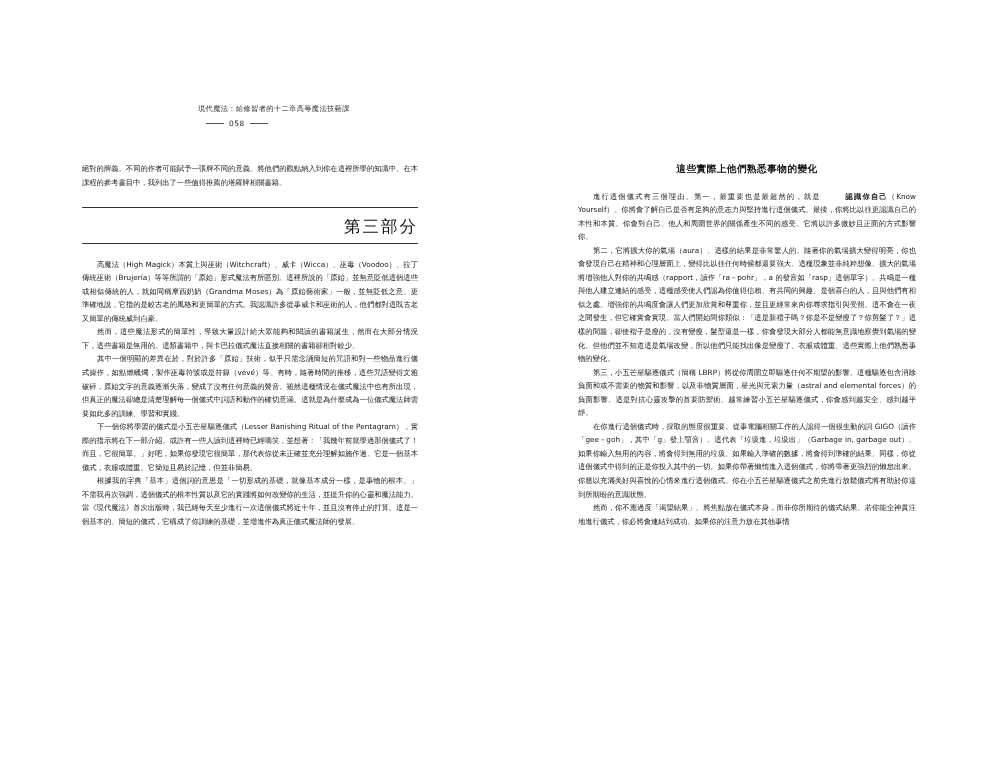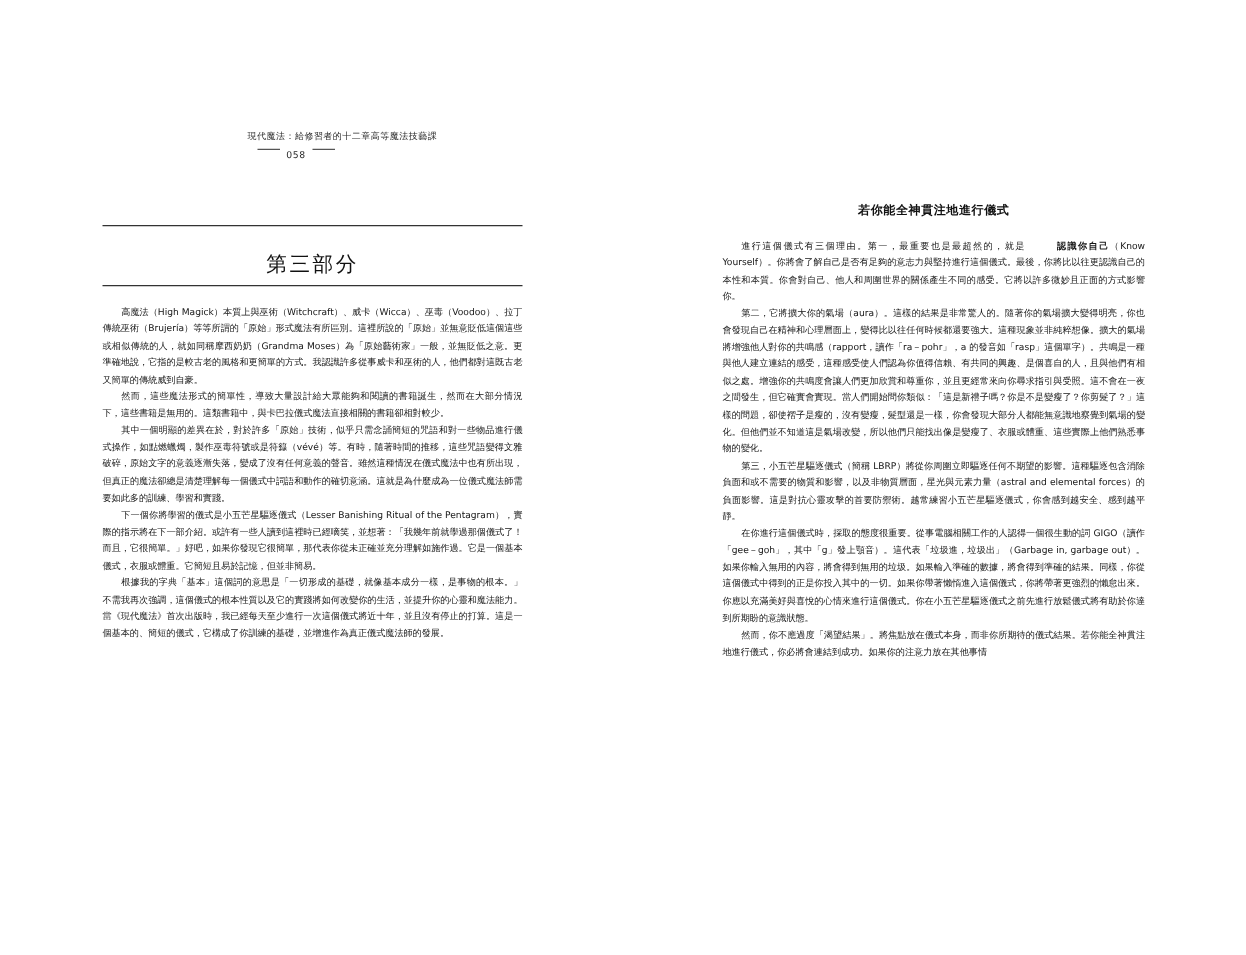--- a/index.html
+++ b/index.html
@@ -49,21 +49,21 @@
     left: 198px;
   }
   .folio {
     position: absolute;
     top: 119px;
     font-size: 7.4px;
     color: #2a2a2a;
     letter-spacing: 0.5px;
     white-space: nowrap;
     display: flex;
-    align-items: flex-start;
+    align-items: center;
     gap: 5px;
   }
   .folio .rule {
     display: inline-block;
     width: 18px;
     height: 1px;
     background: #555;
   }
   .folio-left {
     left: 206px;
@@ -92,23 +92,23 @@
     text-indent: 0;
   }
   .part-rule {
     border: 0;
     border-top: 1px solid #333;
     margin: 18px 0 0 0;
     width: 100%;
   }
   .part-title {
     font-size: 16.5px;
-    text-align: center;
+    text-align: right;
     letter-spacing: 2px;
-    margin: 24px 0 9px 0;
+    margin: 12px 0 9px 0;
     font-weight: 400;
     color: #111;
   }
   .part-rule-bottom {
     border: 0;
     border-top: 1px solid #333;
     margin: 0 0 14px 0;
     width: 100%;
   }
   .section-title {
@@ -132,38 +132,39 @@
   <div class="page page-left">
     <div class="runhead runhead-left">現代魔法：給修習者的十二章高等魔法技藝課</div>
     <div class="folio folio-left">
       <span class="rule"></span>
       <span>058</span>
       <span class="rule"></span>
     </div>
   </div>
 
   <div class="col col-left">
+    <p class="noindent">絕對的牌義。不同的作者可能賦予一張牌不同的意義。將他們的觀點納入到你在這裡所學的知識中。在本課程的參考書目中，我列出了一些值得推薦的塔羅牌相關書籍。</p>
 
     <hr class="part-rule">
     <h1 class="part-title">第三部分</h1>
     <hr class="part-rule-bottom">
 
     <p>高魔法（High Magick）本質上與巫術（Witchcraft）、威卡（Wicca）、巫毒（Voodoo）、拉丁傳統巫術（Brujería）等等所謂的「原始」形式魔法有所區別。這裡所說的「原始」並無意貶低這個這些或相似傳統的人，就如同稱摩西奶奶（Grandma Moses）為「原始藝術家」一般，並無貶低之意。更準確地說，它指的是較古老的風格和更簡單的方式。我認識許多從事威卡和巫術的人，他們都對這既古老又簡單的傳統威到自豪。</p>
     <p>然而，這些魔法形式的簡單性，導致大量設計給大眾能夠和閱讀的書籍誕生，然而在大部分情況下，這些書籍是無用的。這類書籍中，與卡巴拉儀式魔法直接相關的書籍卻相對較少。</p>
     <p>其中一個明顯的差異在於，對於許多「原始」技術，似乎只需念誦簡短的咒語和對一些物品進行儀式操作，如點燃蠟燭，製作巫毒符號或是符籙（vévé）等。有時，隨著時間的推移，這些咒語變得文雅破碎，原始文字的意義逐漸失落，變成了沒有任何意義的聲音。雖然這種情況在儀式魔法中也有所出現，但真正的魔法卻總是清楚理解每一個儀式中詞語和動作的確切意涵。這就是為什麼成為一位儀式魔法師需要如此多的訓練、學習和實踐。</p>
     <p>下一個你將學習的儀式是小五芒星驅逐儀式（Lesser Banishing Ritual of the Pentagram），實際的指示將在下一部介紹。或許有一些人讀到這裡時已經嘀笑，並想著：「我幾年前就學過那個儀式了！而且，它很簡單。」好吧，如果你發現它很簡單，那代表你從未正確並充分理解如施作過。它是一個基本儀式，衣服或體重。它簡短且易於記憶，但並非簡易。</p>
     <p>根據我的字典「基本」這個詞的意思是「一切形成的基礎，就像基本成分一樣，是事物的根本。」不需我再次強調，這個儀式的根本性質以及它的實踐將如何改變你的生活，並提升你的心靈和魔法能力。當《現代魔法》首次出版時，我已經每天至少進行一次這個儀式將近十年，並且沒有停止的打算。這是一個基本的、簡短的儀式，它構成了你訓練的基礎，並增進作為真正儀式魔法師的發展。</p>
   </div>
 
   <div class="page page-right">
     
   </div>
 
   <div class="col col-right">
-    <h2 class="section-title">若你能全神貫注地進行儀式</h2>
+    <h2 class="section-title">這些實際上他們熟悉事物的變化</h2>
     <div id="right-body">
         <p><span>進行這個儀式有三個理由。第一，最重要也是最超然的，就是</span><span class="em-bold">認識你自己</span><span>（Know Yourself）。你將會了解自己是否有足夠的意志力與堅持進行這個儀式。最後，你將比以往更認識自己的本性和本質。你會對自己、他人和周圍世界的關係產生不同的感受。它將以許多微妙且正面的方式影響你。</span></p>
         <p><span>第二，它將擴大你的氣場（aura）。這樣的結果是非常驚人的。隨著你的氣場擴大變得明亮，你也會發現自己在精神和心理層面上，變得比以往任何時候都還要強大。這種現象並非純粹想像。擴大的氣場將增強他人對你的共鳴感（rapport，讀作「ra－pohr」，a 的發音如「rasp」這個單字）。共鳴是一種與他人建立連結的感受，這種感受使人們認為你值得信賴、有共同的興趣、是個喜自的人，且與他們有相似之處。增強你的共鳴度會讓人們更加欣賞和尊重你，並且更經常來向你尋求指引與受照。這不會在一夜之間發生，但它確實會實現。當人們開始問你類似：「這是新禮子嗎？你是不是變瘦了？你剪髮了？」這樣的問題，卻使褶子是瘦的，沒有變瘦，髮型還是一樣，你會發現大部分人都能無意識地察覺到氣場的變化。但他們並不知道這是氣場改變，所以他們只能找出像是變瘦了、衣服或體重、這些實際上他們熟悉事物的變化。</span></p>
         <p><span>第三，小五芒星驅逐儀式（簡稱 LBRP）將從你周圍立即驅逐任何不期望的影響。這種驅逐包含消除負面和或不需要的物質和影響，以及非物質層面，星光與元素力量（astral and elemental forces）的負面影響。這是對抗心靈攻擊的首要防禦術。越常練習小五芒星驅逐儀式，你會感到越安全、感到越平靜。</span></p>
         <p><span>在你進行這個儀式時，採取的態度很重要。從事電腦相關工作的人認得一個很生動的詞 GIGO（讀作「gee－goh」，其中「g」發上顎音）。這代表「垃圾進，垃圾出」（Garbage in, garbage out）。如果你輸入無用的內容，將會得到無用的垃圾。如果輸入準確的數據，將會得到準確的結果。同樣，你從這個儀式中得到的正是你投入其中的一切。如果你帶著懶惰進入這個儀式，你將帶著更強烈的懶怠出來。你應以充滿美好與喜悅的心情來進行這個儀式。你在小五芒星驅逐儀式之前先進行放鬆儀式將有助於你達到所期盼的意識狀態。</span></p>
         <p><span>然而，你不應過度「渴望結果」。將焦點放在儀式本身，而非你所期待的儀式結果。若你能全神貫注地進行儀式，你必將會連結到成功。如果你的注意力放在其他事情</span></p>
       </div>
   </div>
 
 </div>

